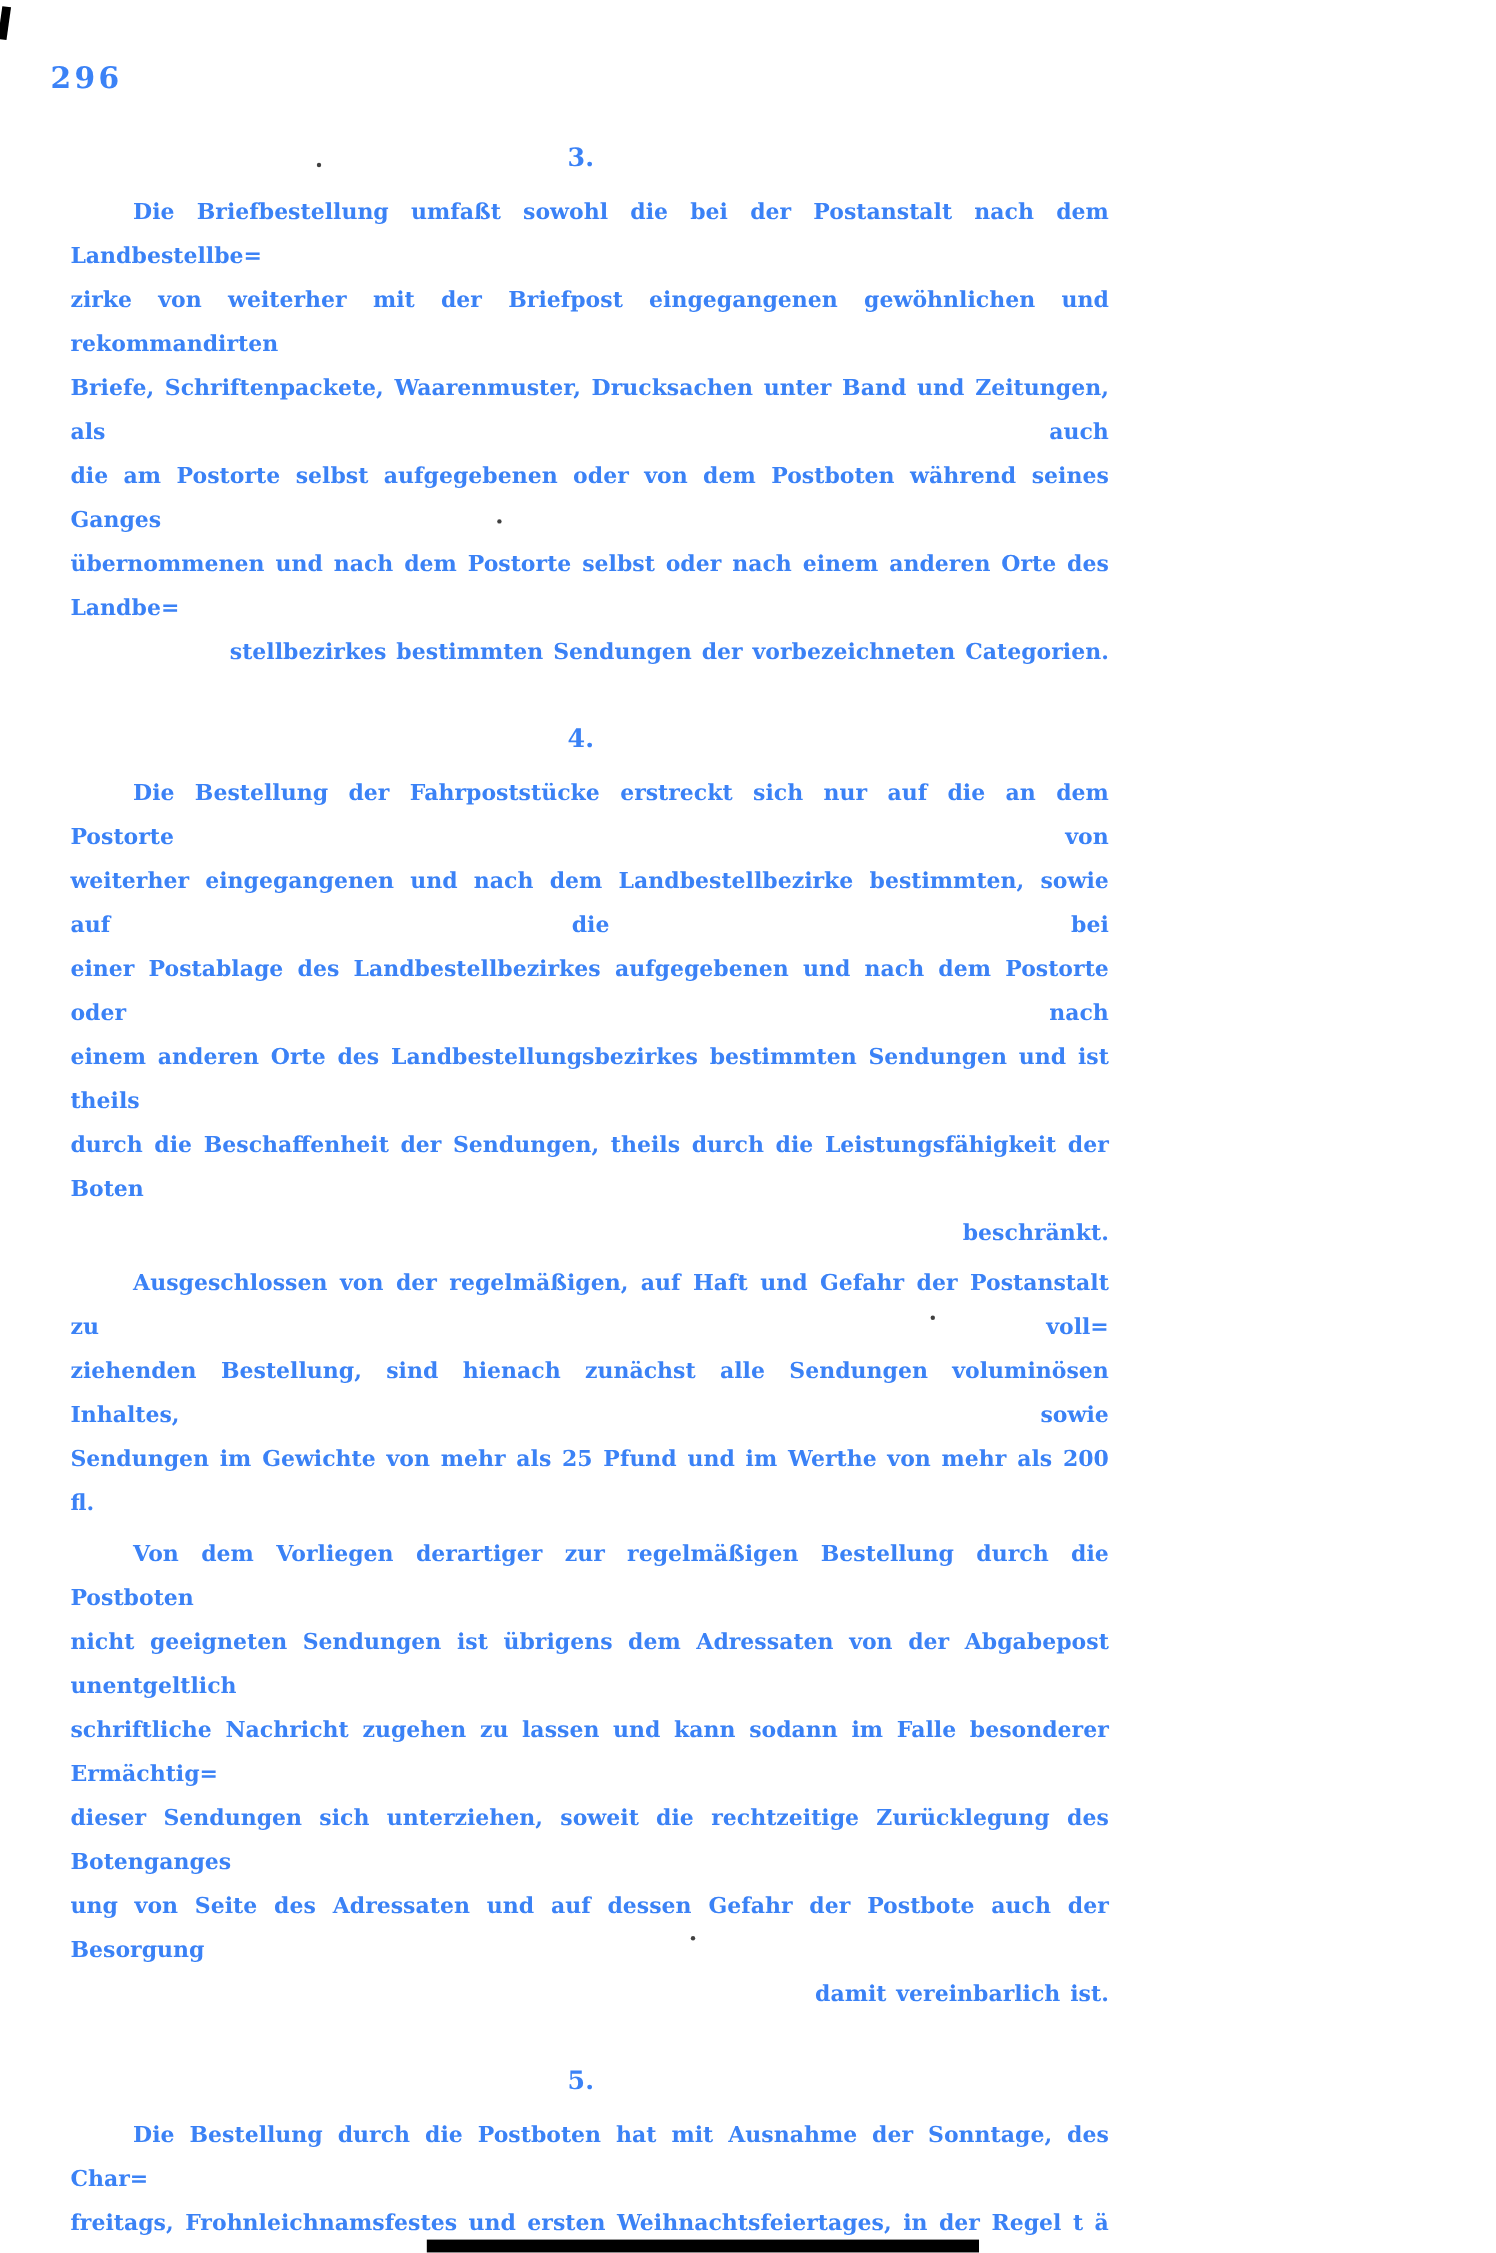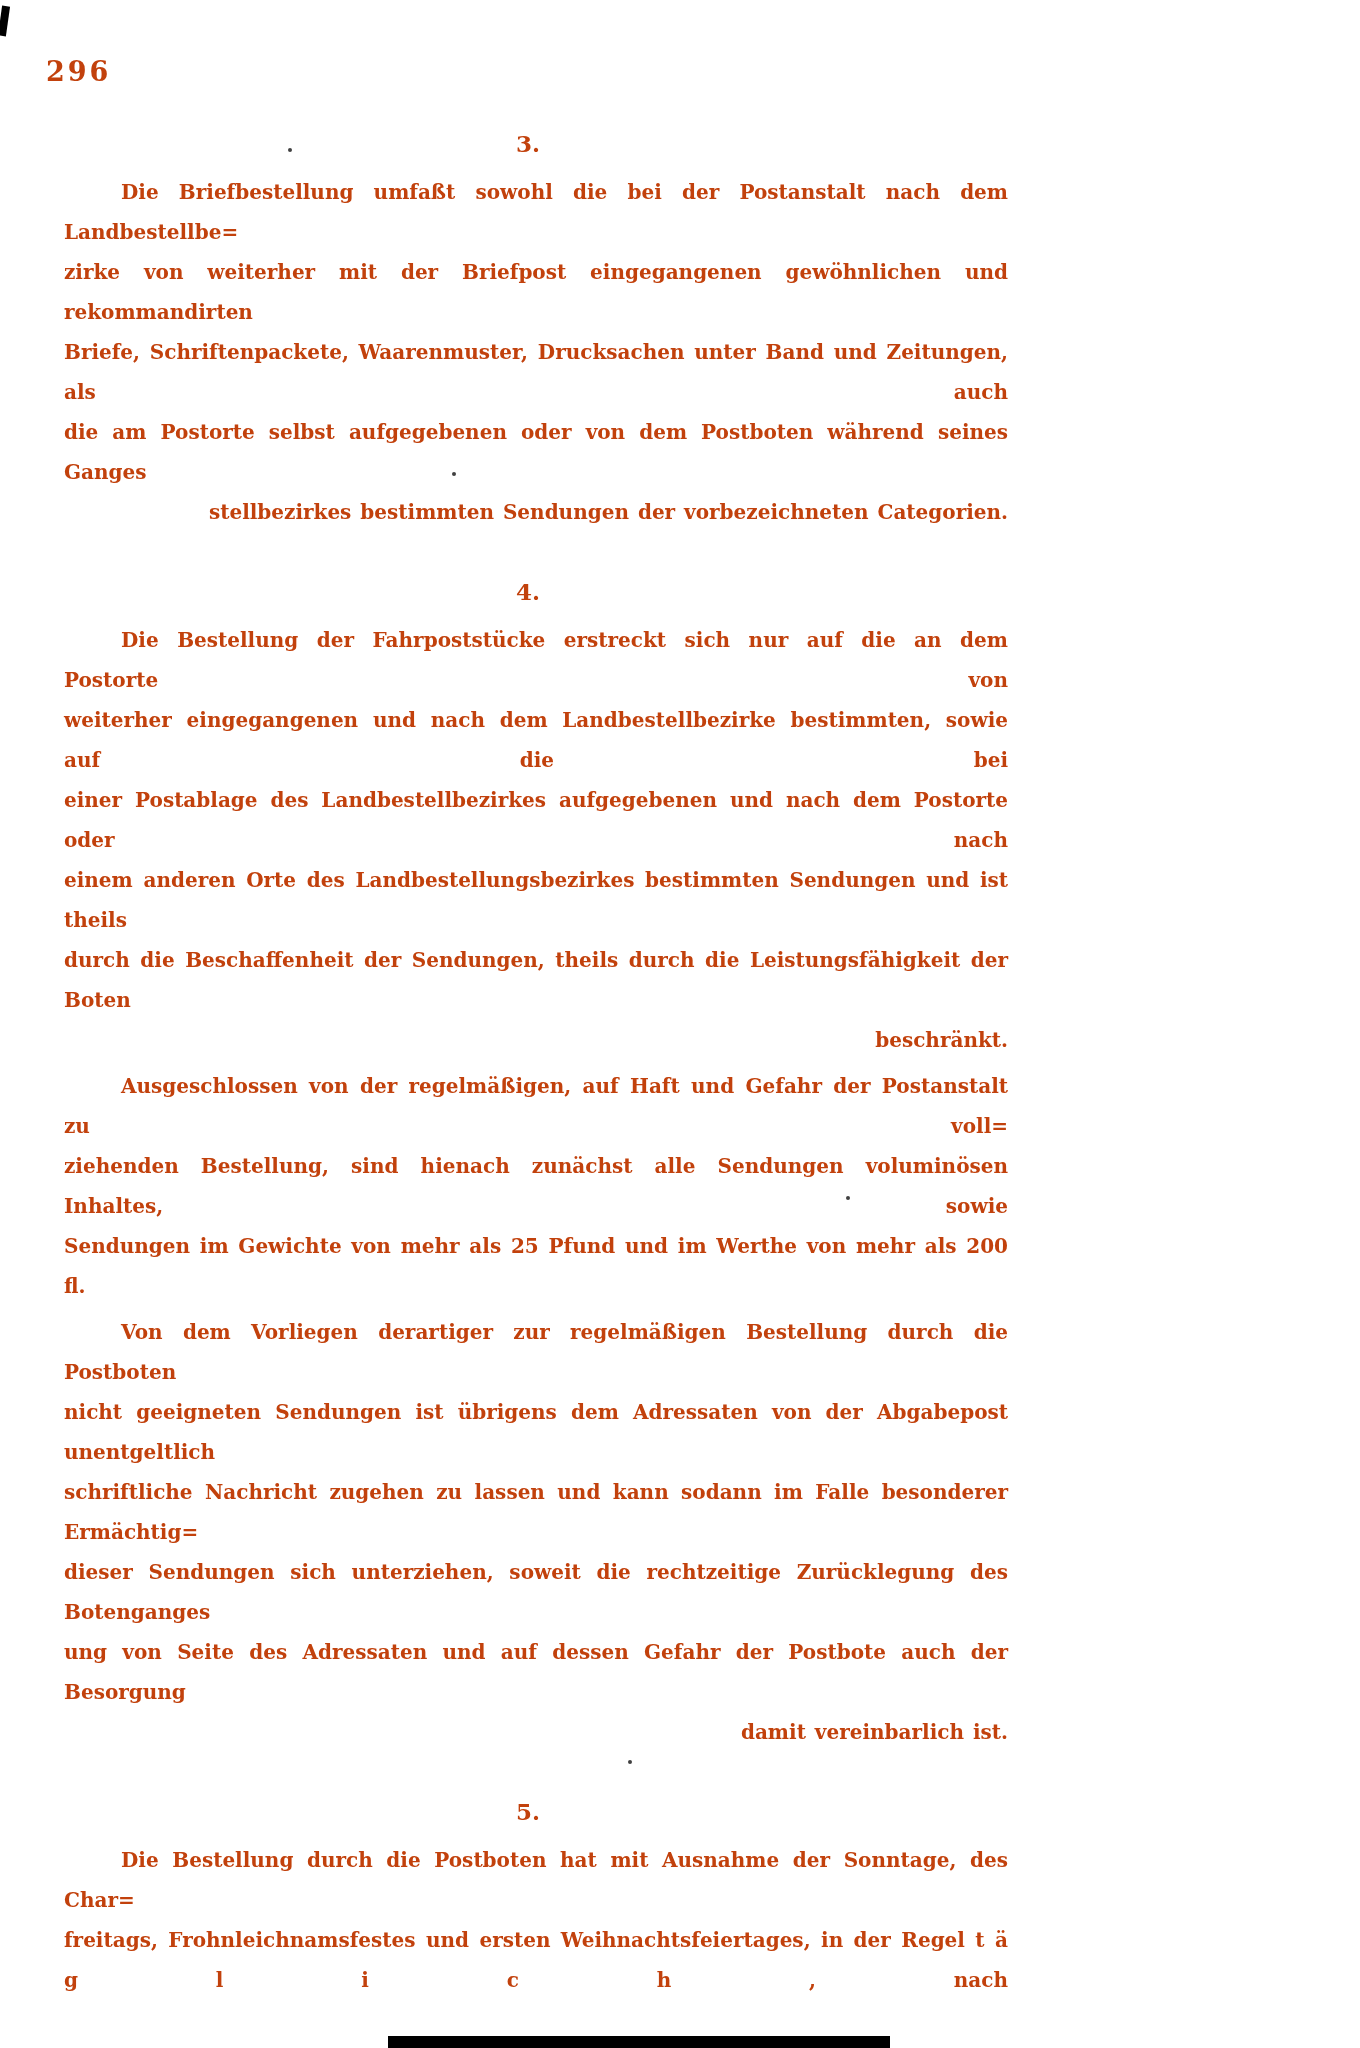--- a/index.html
+++ b/index.html
@@ -4,21 +4,21 @@
 <title>Scan S. 296</title>
 <style>
   html, body { margin: 0; padding: 0; background: #ffffff; }
   .page {
     position: relative;
     width: 1360px;
     height: 2048px;
     background: #ffffff;
     overflow: hidden;
     font-family: "DejaVu Serif", serif;
-    color: #c2410c;
+    color: #3b82f6;
   }
   .page-number {
     position: absolute;
     left: 46px;
     top: 56px;
     font-size: 27px;
     font-weight: bold;
     letter-spacing: 3px;
   }
   .text-block {
@@ -64,20 +64,21 @@
 
 <div class="page">
   <div class="page-number">296</div>
   <main class="text-block">
       <div class="section-heading">3.</div>
       <div class="paragraph">
         <div class="line first just">Die Briefbestellung umfaßt sowohl die bei der Postanstalt nach dem Landbestellbe=</div>
         <div class="line just">zirke von weiterher mit der Briefpost eingegangenen gewöhnlichen und rekommandirten</div>
         <div class="line just">Briefe, Schriftenpackete, Waarenmuster, Drucksachen unter Band und Zeitungen, als auch</div>
         <div class="line just">die am Postorte selbst aufgegebenen oder von dem Postboten während seines Ganges</div>
+        <div class="line just">übernommenen und nach dem Postorte selbst oder nach einem anderen Orte des Landbe=</div>
         <div class="line">stellbezirkes bestimmten Sendungen der vorbezeichneten Categorien.</div>
       </div>
       <div class="section-heading">4.</div>
       <div class="paragraph">
         <div class="line first just">Die Bestellung der Fahrpoststücke erstreckt sich nur auf die an dem Postorte von</div>
         <div class="line just">weiterher eingegangenen und nach dem Landbestellbezirke bestimmten, sowie auf die bei</div>
         <div class="line just">einer Postablage des Landbestellbezirkes aufgegebenen und nach dem Postorte oder nach</div>
         <div class="line just">einem anderen Orte des Landbestellungsbezirkes bestimmten Sendungen und ist theils</div>
         <div class="line just">durch die Beschaffenheit der Sendungen, theils durch die Leistungsfähigkeit der Boten</div>
         <div class="line">beschränkt.</div>

